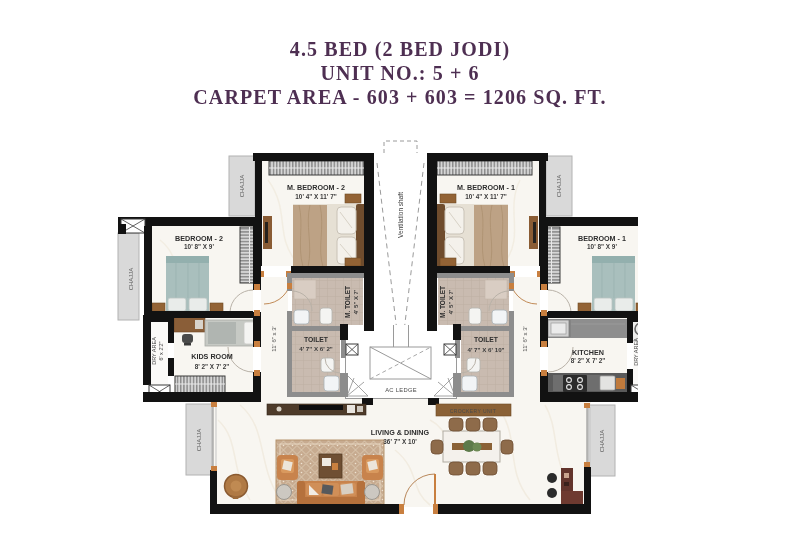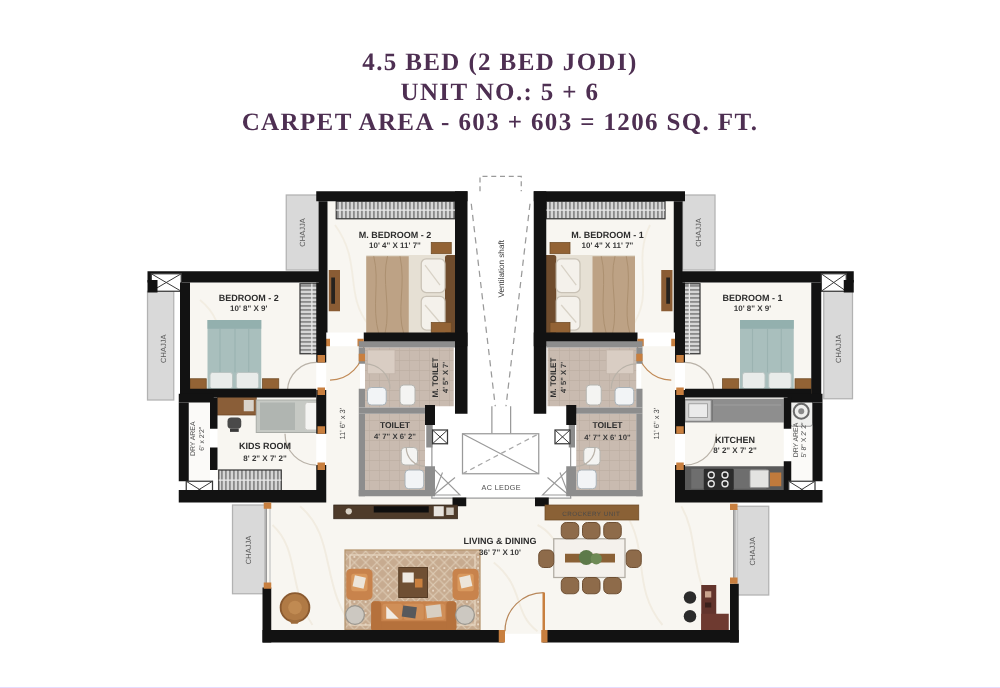--- a/index.html
+++ b/index.html
@@ -1,16 +1,16 @@
 <!DOCTYPE html>
 <html><head>
 <meta charset="utf-8">
 <style>
   html,body{margin:0;padding:0;background:#ffffff;}
-  .wrap{width:800px;height:550px;position:relative;overflow:hidden;background:#8b5cf6;}
+  .wrap{width:638px;height:550px;position:relative;overflow:hidden;background:#fde047;}
   svg{display:block;}
   text{font-family:"Liberation Sans",sans-serif;}
   .ttl{font-family:"Liberation Serif",serif;font-weight:bold;fill:#4e2f52;}
   .rn{font-weight:bold;fill:#2d2d2d;}
   .dim{font-weight:bold;fill:#3a3a3a;}
   .sm{fill:#4a4a4a;}
 </style>
 </head>
 <body>
 <div class="wrap">

